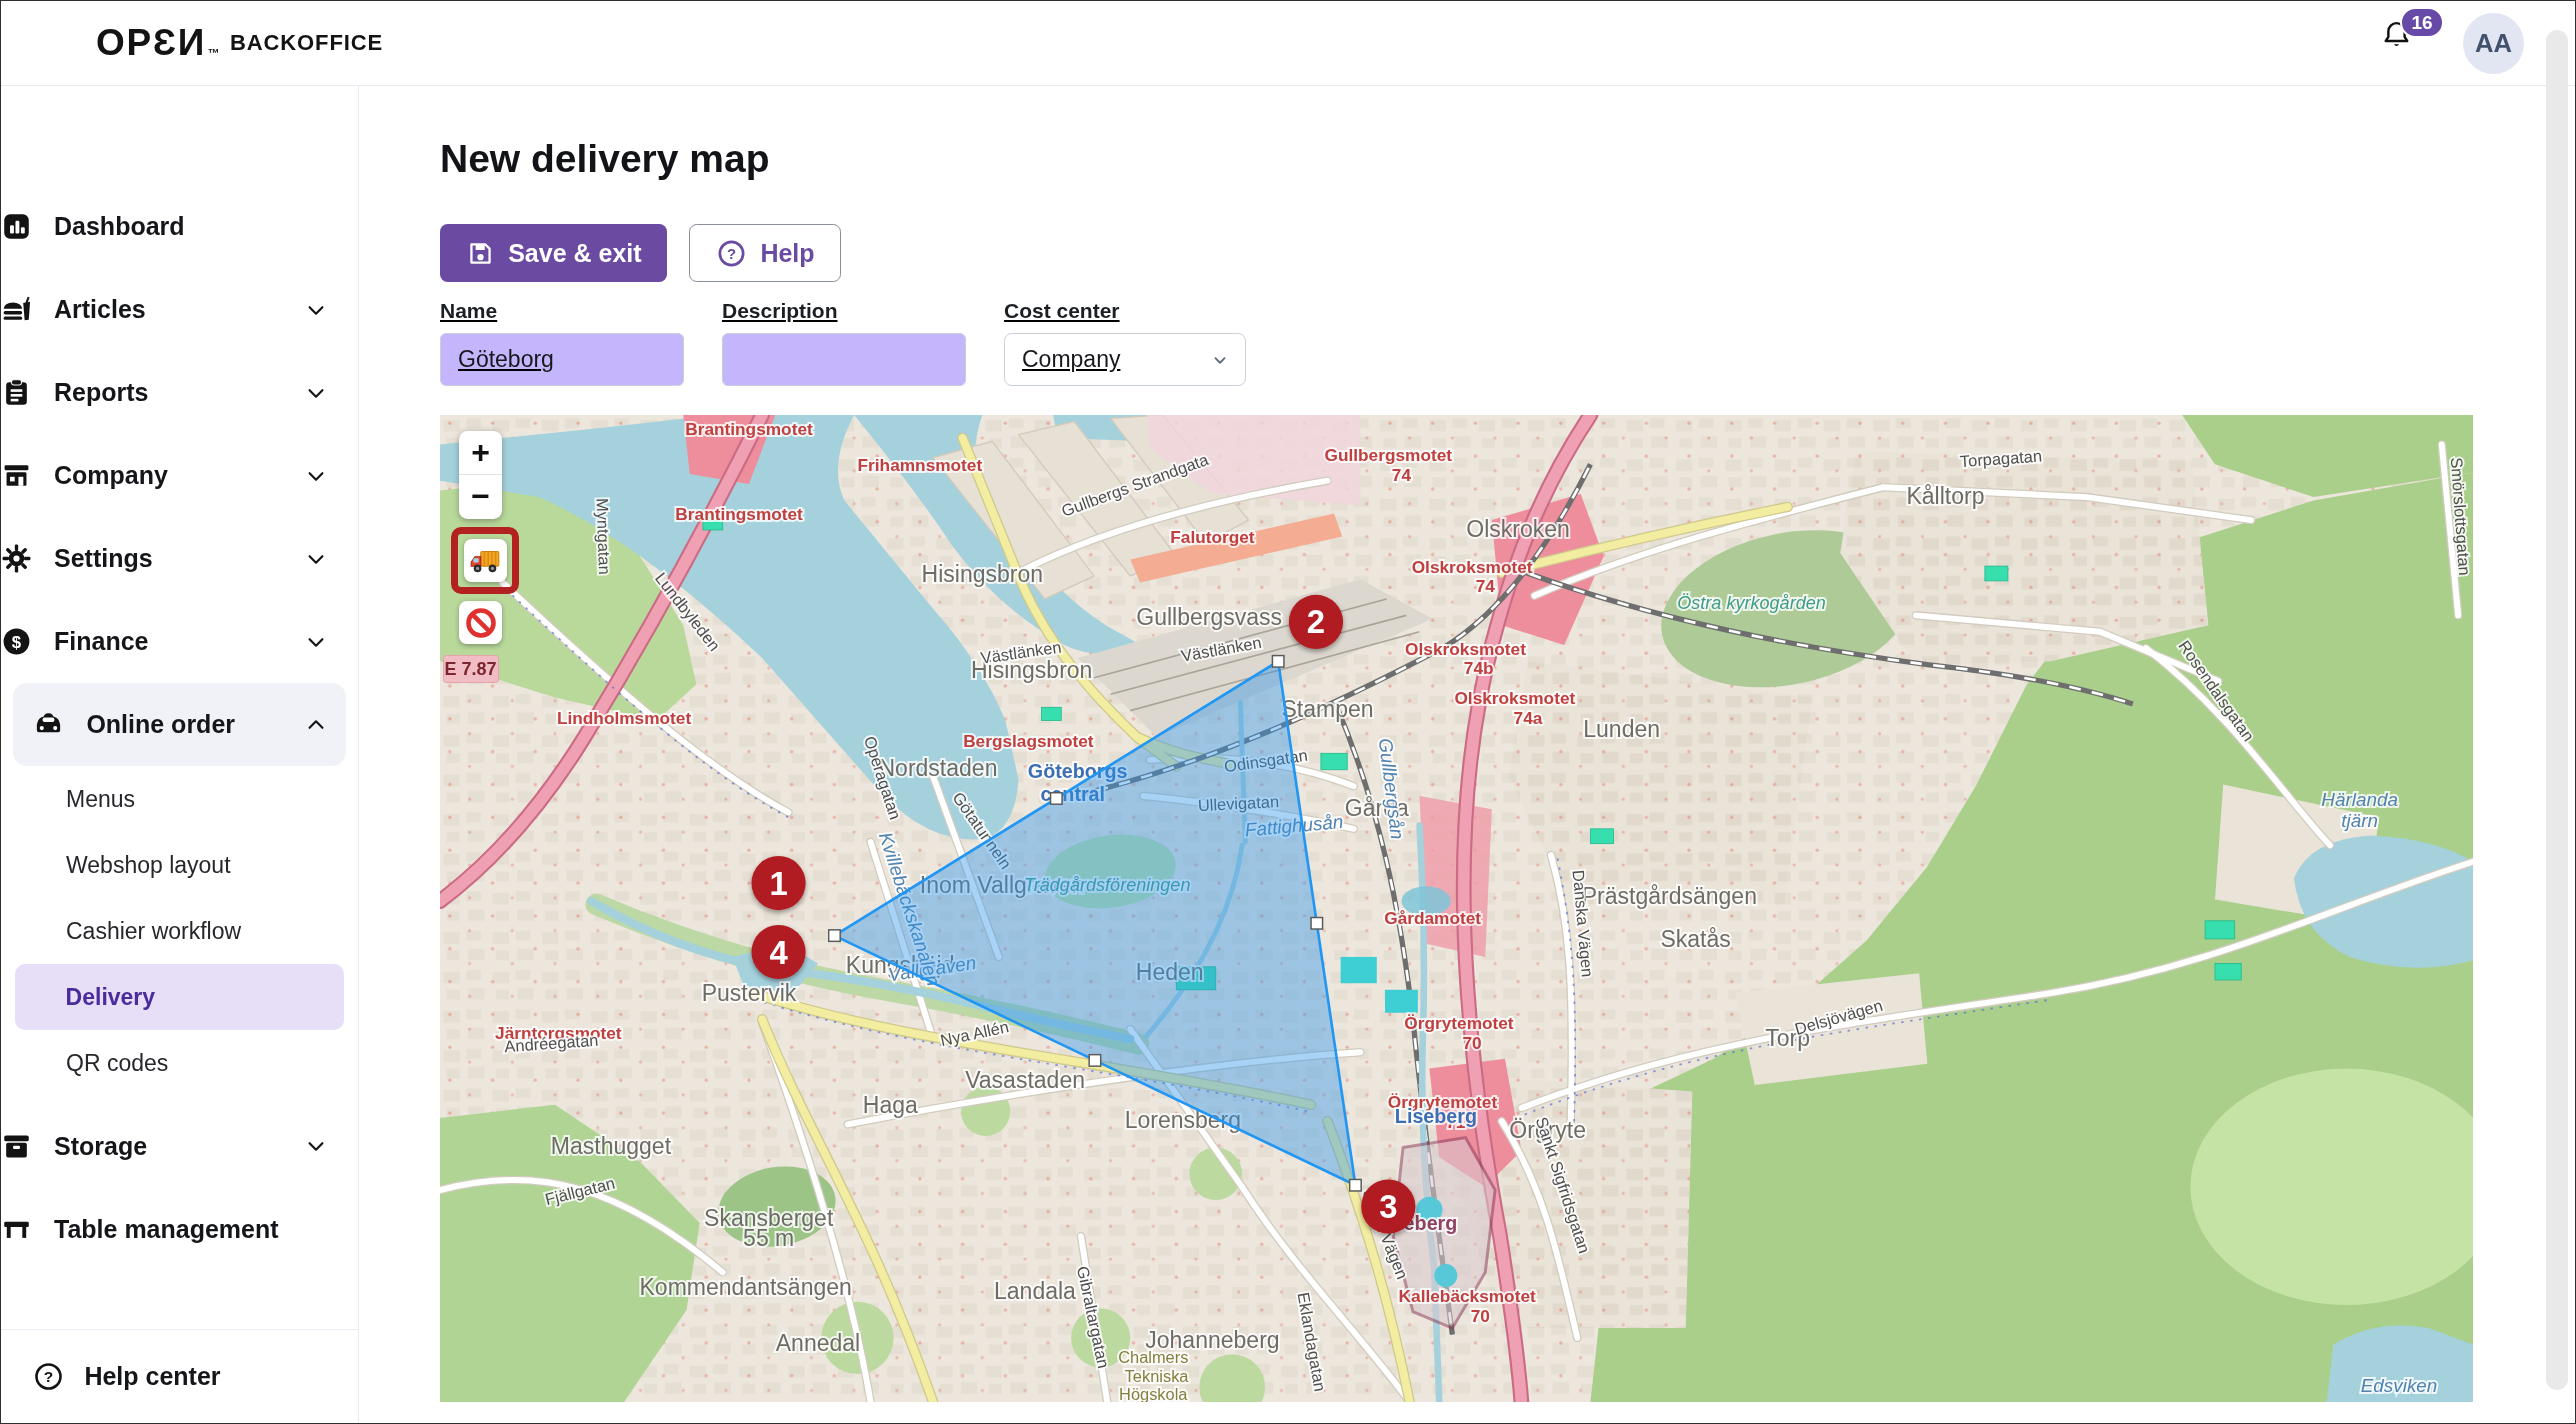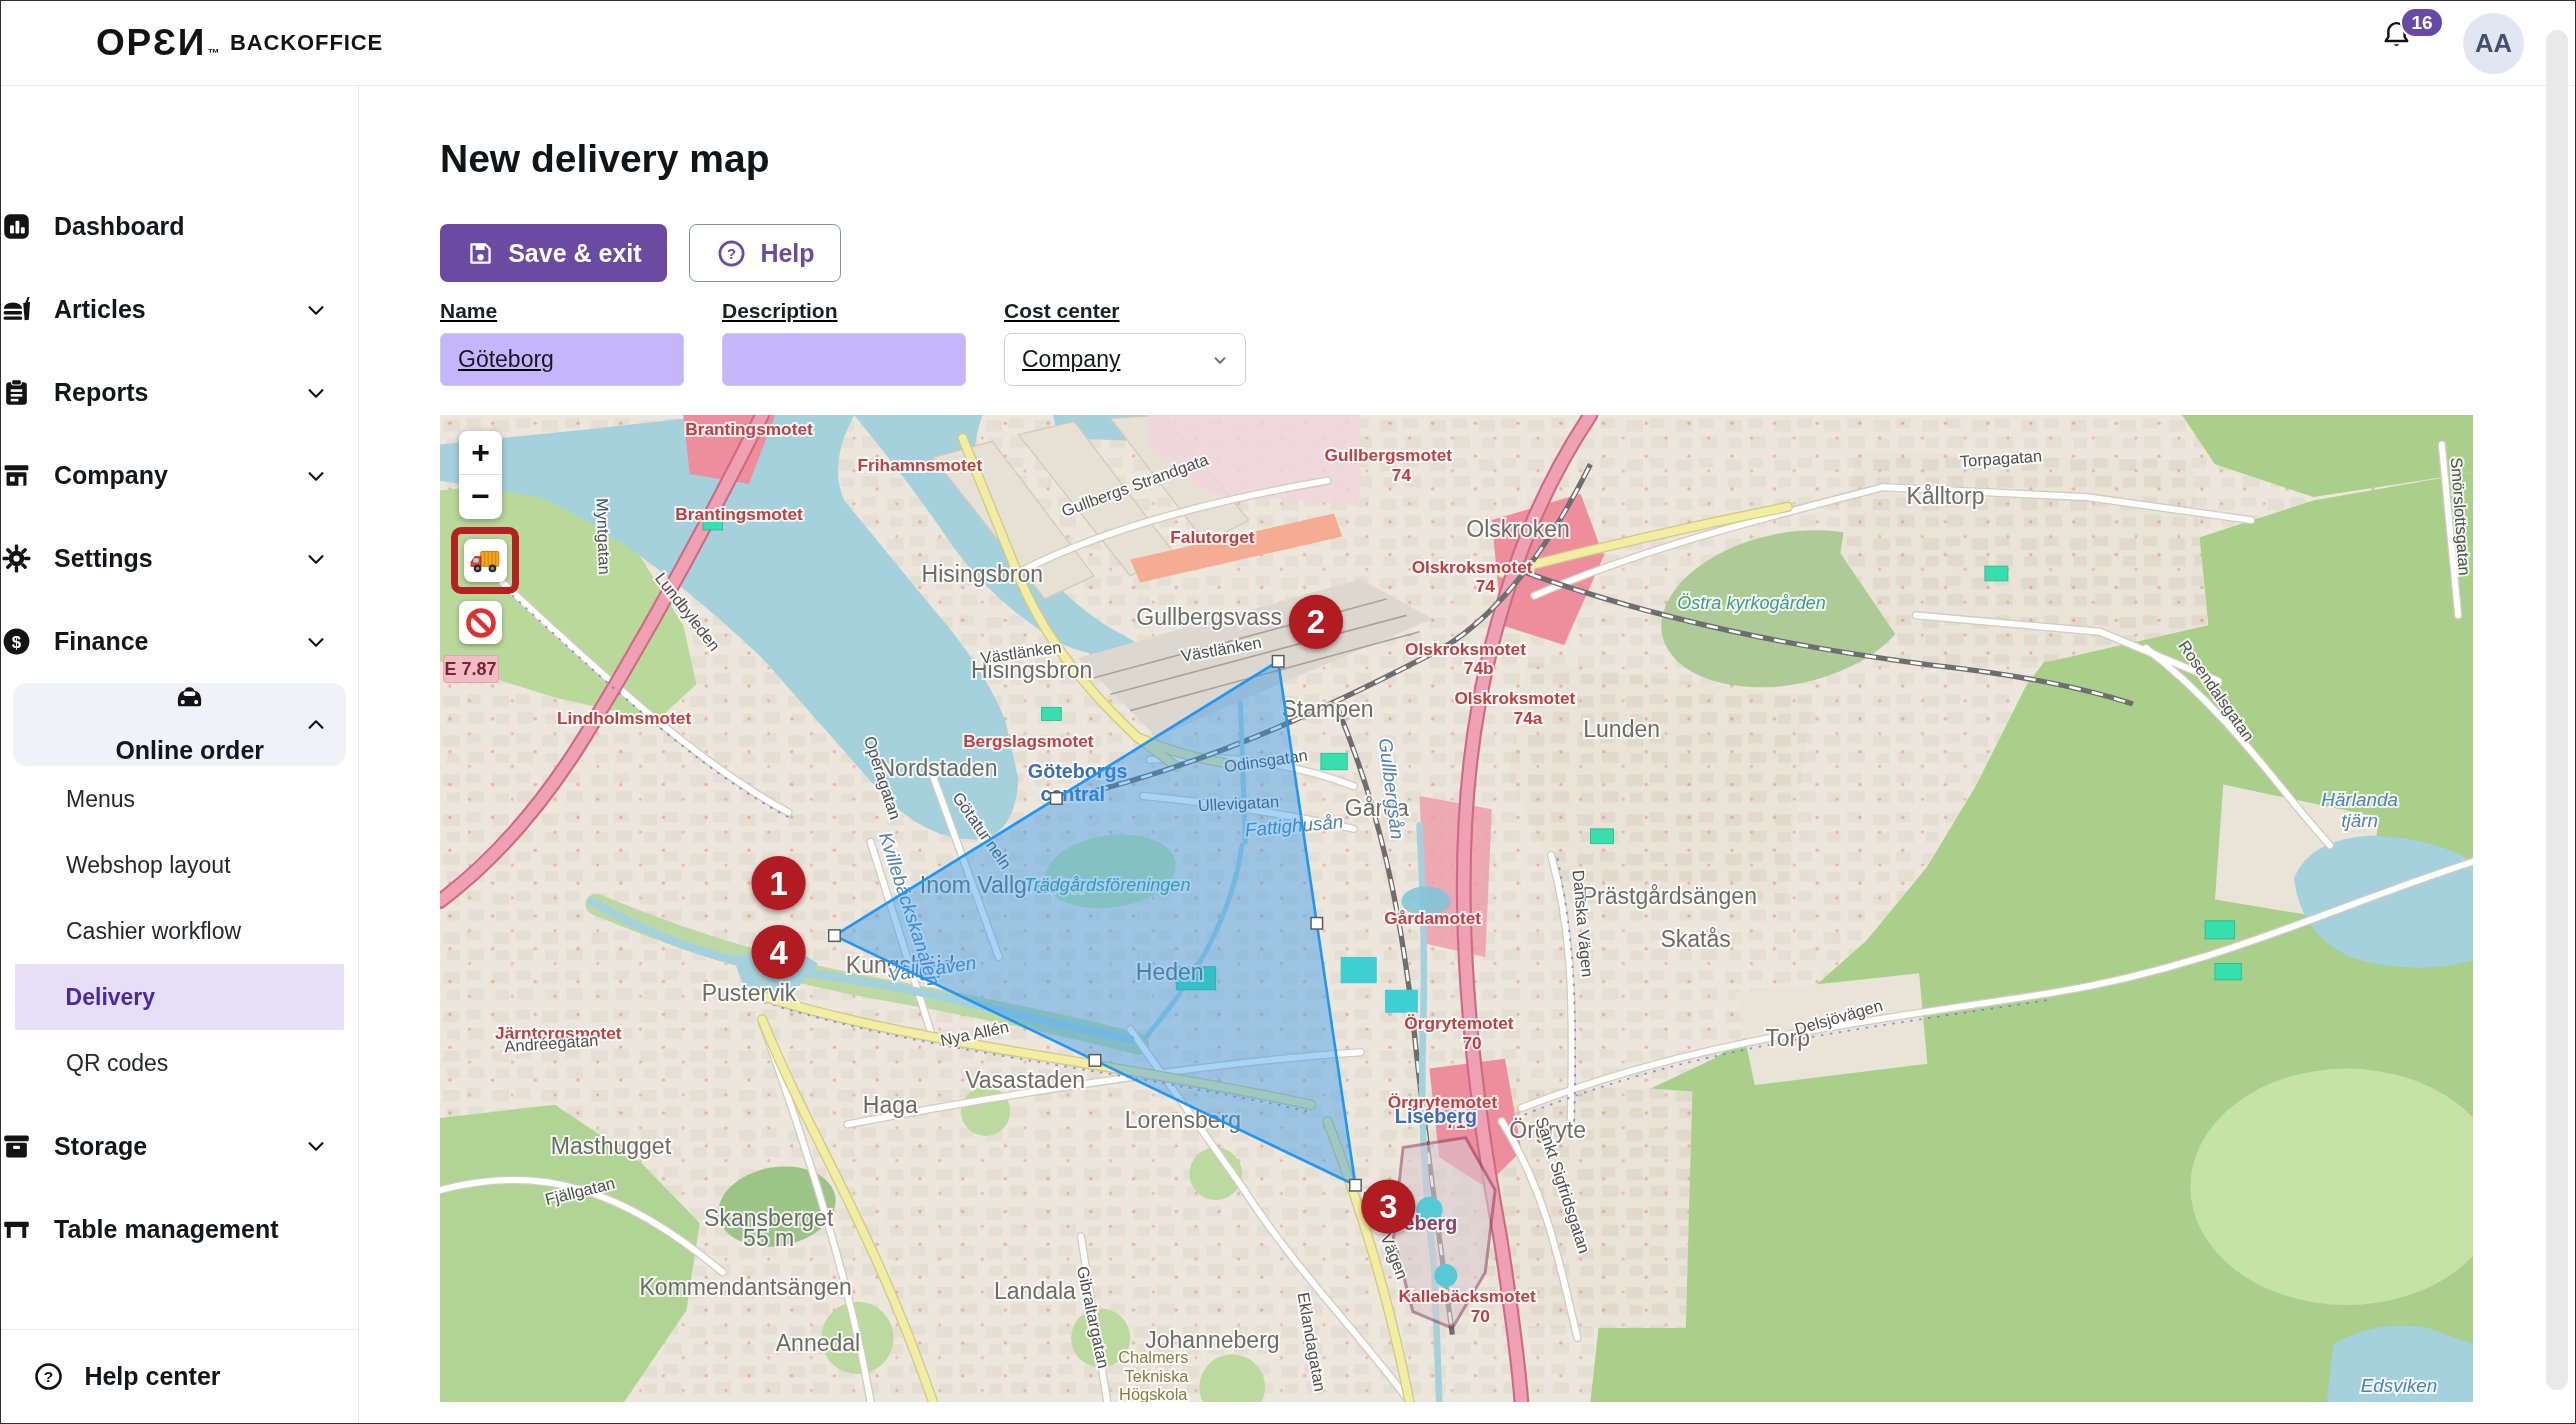--- a/index.html
+++ b/index.html
@@ -15,26 +15,26 @@
   .topbar-right { display:flex; align-items:center; gap:34px; }
   .bell-wrap { position:relative; width:48px; height:48px; cursor:pointer; }
   .badge { position:absolute; top:-12px; left:19px; min-width:44px; height:31px; background:#6749a8; border:2.6px solid #fff; border-radius:15.3px; color:#fff; font-size:19px; font-weight:700; display:flex; align-items:center; justify-content:center; padding:0 6.8px; }
   .avatar { width:61px; height:61px; border-radius:50%; background:#e2e6f3; color:#42526d; font-size:25.6px; font-weight:700; display:flex; align-items:center; justify-content:center; cursor:pointer; }
 
   
   .sidebar { position:absolute; left:0; top:85px; bottom:0; width:358px; background:#fff; border-right:1.7px solid #e7ebf1; z-index:20; }
   .side-nav { padding-top:99px; display:flex; flex-direction:column; }
   .nav-main { height:83px; display:flex; align-items:center; gap:22px; position:relative; cursor:pointer; }
   .nav-main .lbl { font-size:25px; font-weight:700; color:#15161a; }
-  .nav-main.hl { background:#f1f2f7; border-radius:14px; margin:0 12px; padding-left:20.4px;flex-direction:column; }
+  .nav-main.hl { background:#f1f2f7; border-radius:14px; margin:0 12px; padding-left:20.4px; }
   .nav-main .chev { position:absolute; right:31px; top:50%; transform:translateY(-50%); }
   .nav-main.hl .chev { right:19px; }
   .nav-sub { height:66px; display:flex; align-items:center; padding-left:65px; cursor:pointer; }
   .nav-sub .lbl { font-size:23px; font-weight:400; color:#26272b; }
-  .nav-sub.active { background:#e7def8; border-radius:2px; margin:0 13.6px; padding-left:51px; }
+  .nav-sub.active { background:#e7def8; border-radius:10px; margin:0 13.6px; padding-left:51px; }
   .nav-sub.active .lbl { color:#4a2b9b; font-weight:600; }
   .nav-main.mt { margin-top:8.5px; }
   .icon36 { width:31px; height:31px; flex:0 0 31px; }
   .side-help { position:absolute; left:0; right:0; bottom:0; height:94px; border-top:1.7px solid #e8ecf2; display:flex; align-items:center; gap:20.4px; padding-left:32px; cursor:pointer; background:#fff; }
   .side-help .lbl { font-size:25px; font-weight:700; color:#15161a; }
 
   
   .main { position:absolute; left:358px; top:85px; right:0; bottom:0; background:#fff; }
   .page-title { position:absolute; left:81px; top:51px; font-size:39px; font-weight:700; color:#131418; }
   .btn-row { position:absolute; left:81px; top:138px; display:flex; gap:22px; }

